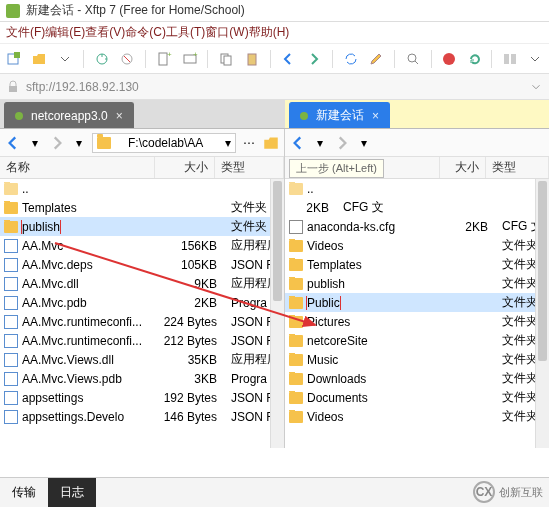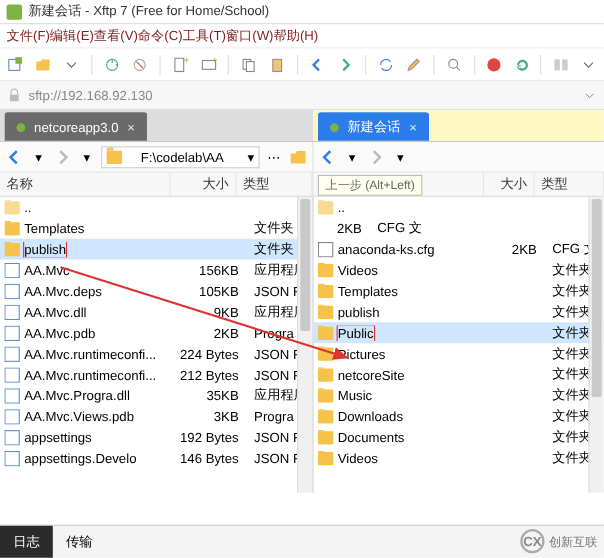--- a/index.html
+++ b/index.html
@@ -315,21 +315,21 @@
           <div class="cname" style="width:155px">
             <span class="file-ico blue"></span>
             <span class="txt">AA.Mvc.runtimeconfi...</span>
           </div>
           <div class="csize" style="width:60px">212 Bytes</div>
           <div style="flex:1;padding-left:4px">JSON F</div>
         </div>
         <div class="row">
           <div class="cname" style="width:155px">
             <span class="file-ico blue"></span>
-            <span class="txt">AA.Mvc.Progra.dll</span>
+            <span class="txt">AA.Mvc.Views.dll</span>
           </div>
           <div class="csize" style="width:60px">35KB</div>
           <div style="flex:1;padding-left:4px">应用程序</div>
         </div>
         <div class="row">
           <div class="cname" style="width:155px">
             <span class="file-ico blue"></span>
             <span class="txt">AA.Mvc.Views.pdb</span>
           </div>
           <div class="csize" style="width:60px">3KB</div>
@@ -491,19 +491,19 @@
       <defs>
         <marker id="ah" markerWidth="8" markerHeight="8" refX="6" refY="3" orient="auto">
           <path d="M0 0L7 3L0 6z" fill="#d33"></path>
         </marker>
       </defs>
       <line x1="0" y1="0" x2="260" y2="82" stroke="#d33" stroke-width="2" marker-end="url(#ah)"></line>
     </svg>
 </div>
 
 <div class="footer">
+  <div class="ftab">传输</div>
   <div class="ftab active">日志</div>
-  <div class="ftab">传输</div>
   <div class="brand">
     <span class="logo">CX</span>
     <span>创新互联</span>
   </div>
 </div>
 
 </body></html>

